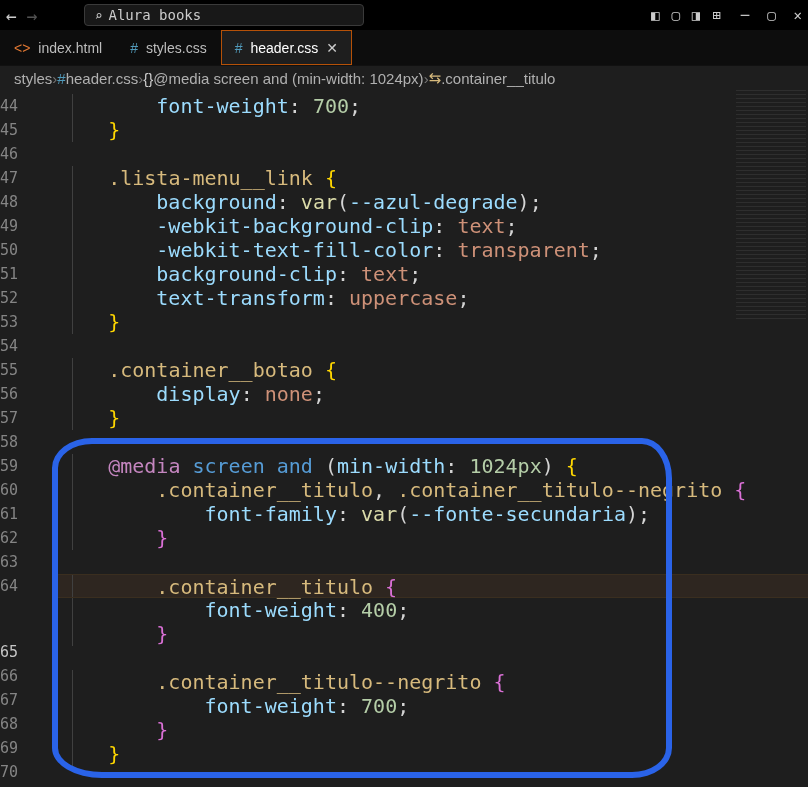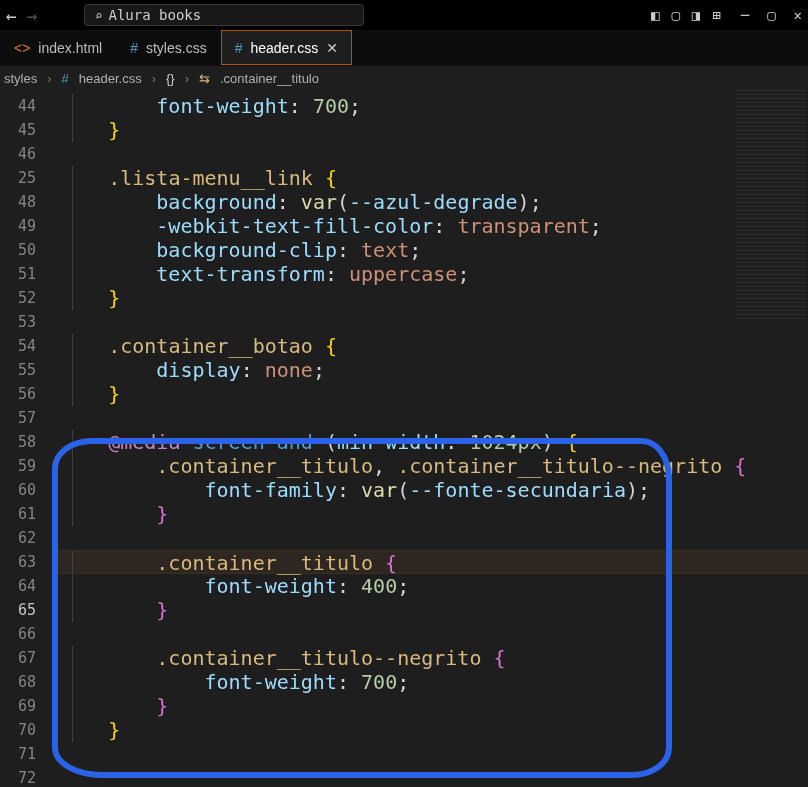--- a/index.html
+++ b/index.html
@@ -68,47 +68,47 @@
   .tab .icon-html { color: #e37933; }
   .tab .icon-css { color: #519aba; }
   .tab .close { font-size: 14px; color:#ccc; }
 
   
   .breadcrumbs {
     height: 24px;
     background: #1e1e1e;
     display: flex;
     align-items: center;
-    gap: 10px;
-    padding: 0 4px;
-    font-size: 13px;
+    gap: 0;
+    padding: 0 14px;
+    font-size: 15px;
     color: #b0b0b0;
     font-family: "Segoe UI", sans-serif;
   }
   .breadcrumbs .sep { color: #777; }
   .bc-icon-css { color:#519aba; }
   .bc-icon-brace { color:#cccccc; }
   .bc-icon-sel { color:#d7ba7d; }
 
   
   .editor { position: relative; display: flex; height: calc(787px - 30px - 36px - 24px); }
   .gutter {
     width: 52px;
     background: #1e1e1e;
     padding-top: 4px;
-    text-align: right;
+    text-align: left;
   }
   .gutter div {
     height: 24px;
     line-height: 24px;
     padding-right: 16px;
     color: #858585;
     font-size: 15px;
   }
-  .gutter .hl { color: #c6c6c6; }
+  .gutter .hl { color: #c6c6c6; margin-top: 42px; }
   .code { flex:1; padding-top:4px; font-size:20px; line-height:24px; position:relative; }
   .code .line { height:24px; white-space: pre; padding-left: 8px; position: relative; }
   .code .line.highlight { background: rgba(90,60,40,0.28); border:1px solid #3a2e1f; border-left:none; border-right:none;}
   .guide { border-left: 1px solid #404040; position:absolute; top:0; bottom:0; }
   .guide.g1 { left: 20px; }
   .tok-y { color: #dcdcaa; } 
   .tok-c { color: #9cdcfe; } 
   .tok-o { color: #ce9178; } 
   .tok-n { color: #b5cea8; } 
   .tok-k { color: #c586c0; } 
@@ -180,31 +180,32 @@
   </div>
 </div>
 
 <div class="breadcrumbs">
   <span>styles</span>
   <span class="sep">›</span>
   <span class="bc-icon-css">#</span>
   <span>header.css</span>
   <span class="sep">›</span>
   <span class="bc-icon-brace">{}</span>
+  <span>@media screen and (min-width: 1024px)</span>
   <span class="sep">›</span>
   <span class="bc-icon-sel">⇆</span>
   <span>.container__titulo</span>
 </div>
 
 <div class="editor">
   <div class="gutter" id="gutter">
       <div>44</div>
       <div>45</div>
       <div>46</div>
-      <div>25</div>
+      <div>47</div>
       <div>48</div>
       <div>49</div>
       <div>50</div>
       <div>51</div>
       <div>52</div>
       <div>53</div>
       <div>54</div>
       <div>55</div>
       <div>56</div>
       <div>57</div>
@@ -223,20 +224,21 @@
       <div>70</div>
       <div>71</div>
       <div>72</div>
     </div>
   <div class="code" id="code">
       <div class="line">        <span class="tok-c">font-weight</span><span class="tok-p">: </span><span class="tok-n">700</span><span class="tok-p">;</span><span class="guide g1"></span></div>
       <div class="line">    <span class="tok-br">}</span><span class="guide g1"></span></div>
       <div class="line"></div>
       <div class="line">    <span class="tok-sel">.lista-menu__link</span><span class="tok-br"> {</span><span class="guide g1"></span></div>
       <div class="line">        <span class="tok-c">background</span><span class="tok-p">: </span><span class="tok-y">var</span><span class="tok-p">(</span><span class="tok-c">--azul-degrade</span><span class="tok-p">)</span><span class="tok-p">;</span><span class="guide g1"></span></div>
+      <div class="line">        <span class="tok-c">-webkit-background-clip</span><span class="tok-p">: </span><span class="tok-o">text</span><span class="tok-p">;</span><span class="guide g1"></span></div>
       <div class="line">        <span class="tok-c">-webkit-text-fill-color</span><span class="tok-p">: </span><span class="tok-o">transparent</span><span class="tok-p">;</span><span class="guide g1"></span></div>
       <div class="line">        <span class="tok-c">background-clip</span><span class="tok-p">: </span><span class="tok-o">text</span><span class="tok-p">;</span><span class="guide g1"></span></div>
       <div class="line">        <span class="tok-c">text-transform</span><span class="tok-p">: </span><span class="tok-o">uppercase</span><span class="tok-p">;</span><span class="guide g1"></span></div>
       <div class="line">    <span class="tok-br">}</span><span class="guide g1"></span></div>
       <div class="line"></div>
       <div class="line">    <span class="tok-sel">.container__botao</span><span class="tok-br"> {</span><span class="guide g1"></span></div>
       <div class="line">        <span class="tok-c">display</span><span class="tok-p">: </span><span class="tok-o">none</span><span class="tok-p">;</span><span class="guide g1"></span></div>
       <div class="line">    <span class="tok-br">}</span><span class="guide g1"></span></div>
       <div class="line"></div>
       <div class="line">    <span class="tok-k">@media</span><span class="tok-p"> </span><span class="tok-kw">screen</span><span class="tok-p"> </span><span class="tok-kw">and</span><span class="tok-p"> (</span><span class="tok-c">min-width</span><span class="tok-p">: </span><span class="tok-n">1024px</span><span class="tok-p">) </span><span class="tok-br">{</span><span class="guide g1"></span></div>

